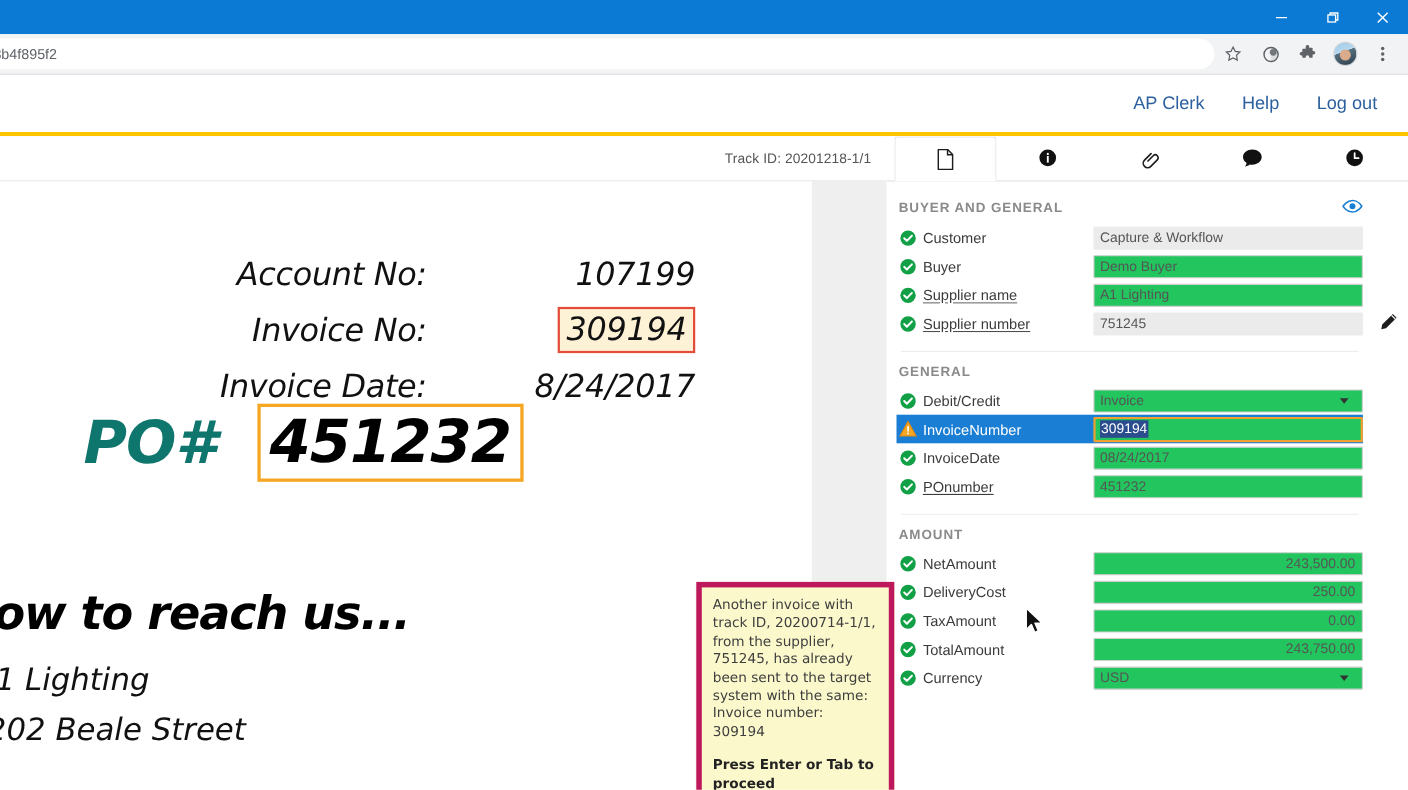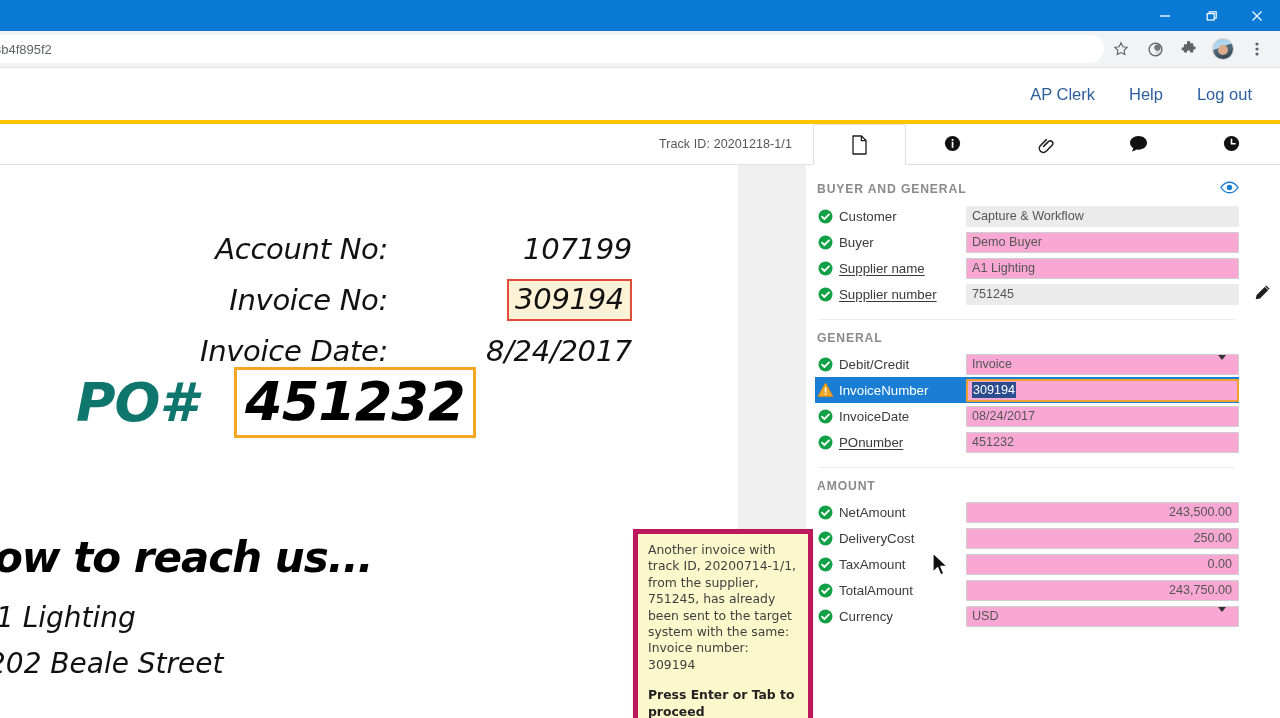--- a/index.html
+++ b/index.html
@@ -187,32 +187,32 @@
   .sec-divider { border-top: 1px solid #ededed; margin: 12px 4px 11px 4px; }
 
   .frow { display: flex; align-items: center; height: 26px; margin-bottom: 0px; }
   .frow + .frow { margin-top: 0px; }
   .ficon { width: 20px; display: flex; align-items: center; justify-content: center; flex: none;}
   .flabel {
     font-size: 13.3px; color: #3b3b3b; flex: none; width: 131px;
     padding-left: 4px; white-space: nowrap; overflow: hidden;
   }
   .flabel.link { text-decoration: underline; text-underline-offset: 2px; }
-  .fctl { flex: 1; display: flex; }
+  .fctl { flex: 1; display: flex; margin-left: 28px; }
   .inp {
     width: 100%; height: 21px;
-    border: 1px solid #cfcfcf; background: #f9a8d4;
+    border: 1px solid #cfcfcf; background: #22c55e;
     font-size: 12.6px; color: #555; font-family: "Liberation Sans", sans-serif;
     padding: 0 5px; line-height: 19px; border-radius: 1px;
     white-space: nowrap; overflow: hidden;
   }
   .inp.ro { background: #ebebeb; border-color: #ebebeb; color: #555; }
   .inp.num { text-align: right; padding-right: 6px; }
   .inp.sel {
-    display: flex; justify-content: space-between;
+    display: flex; align-items: center; justify-content: space-between;
     padding-right: 12px;
   }
   .caret { border-left: 4px solid transparent; border-right: 4px solid transparent;
            border-top: 5px solid #333; }
 
   
   .frow.hl { background: #1a7fd4; }
   .frow.hl .flabel { color: #ffffff; }
   .inp.focus { border: 2px solid #f0a030; height: 23px; line-height: 19px; padding: 0 4px; }
   .selspan { background: #2b4d8e; color: #ffffff; padding: 1px 1px; }

